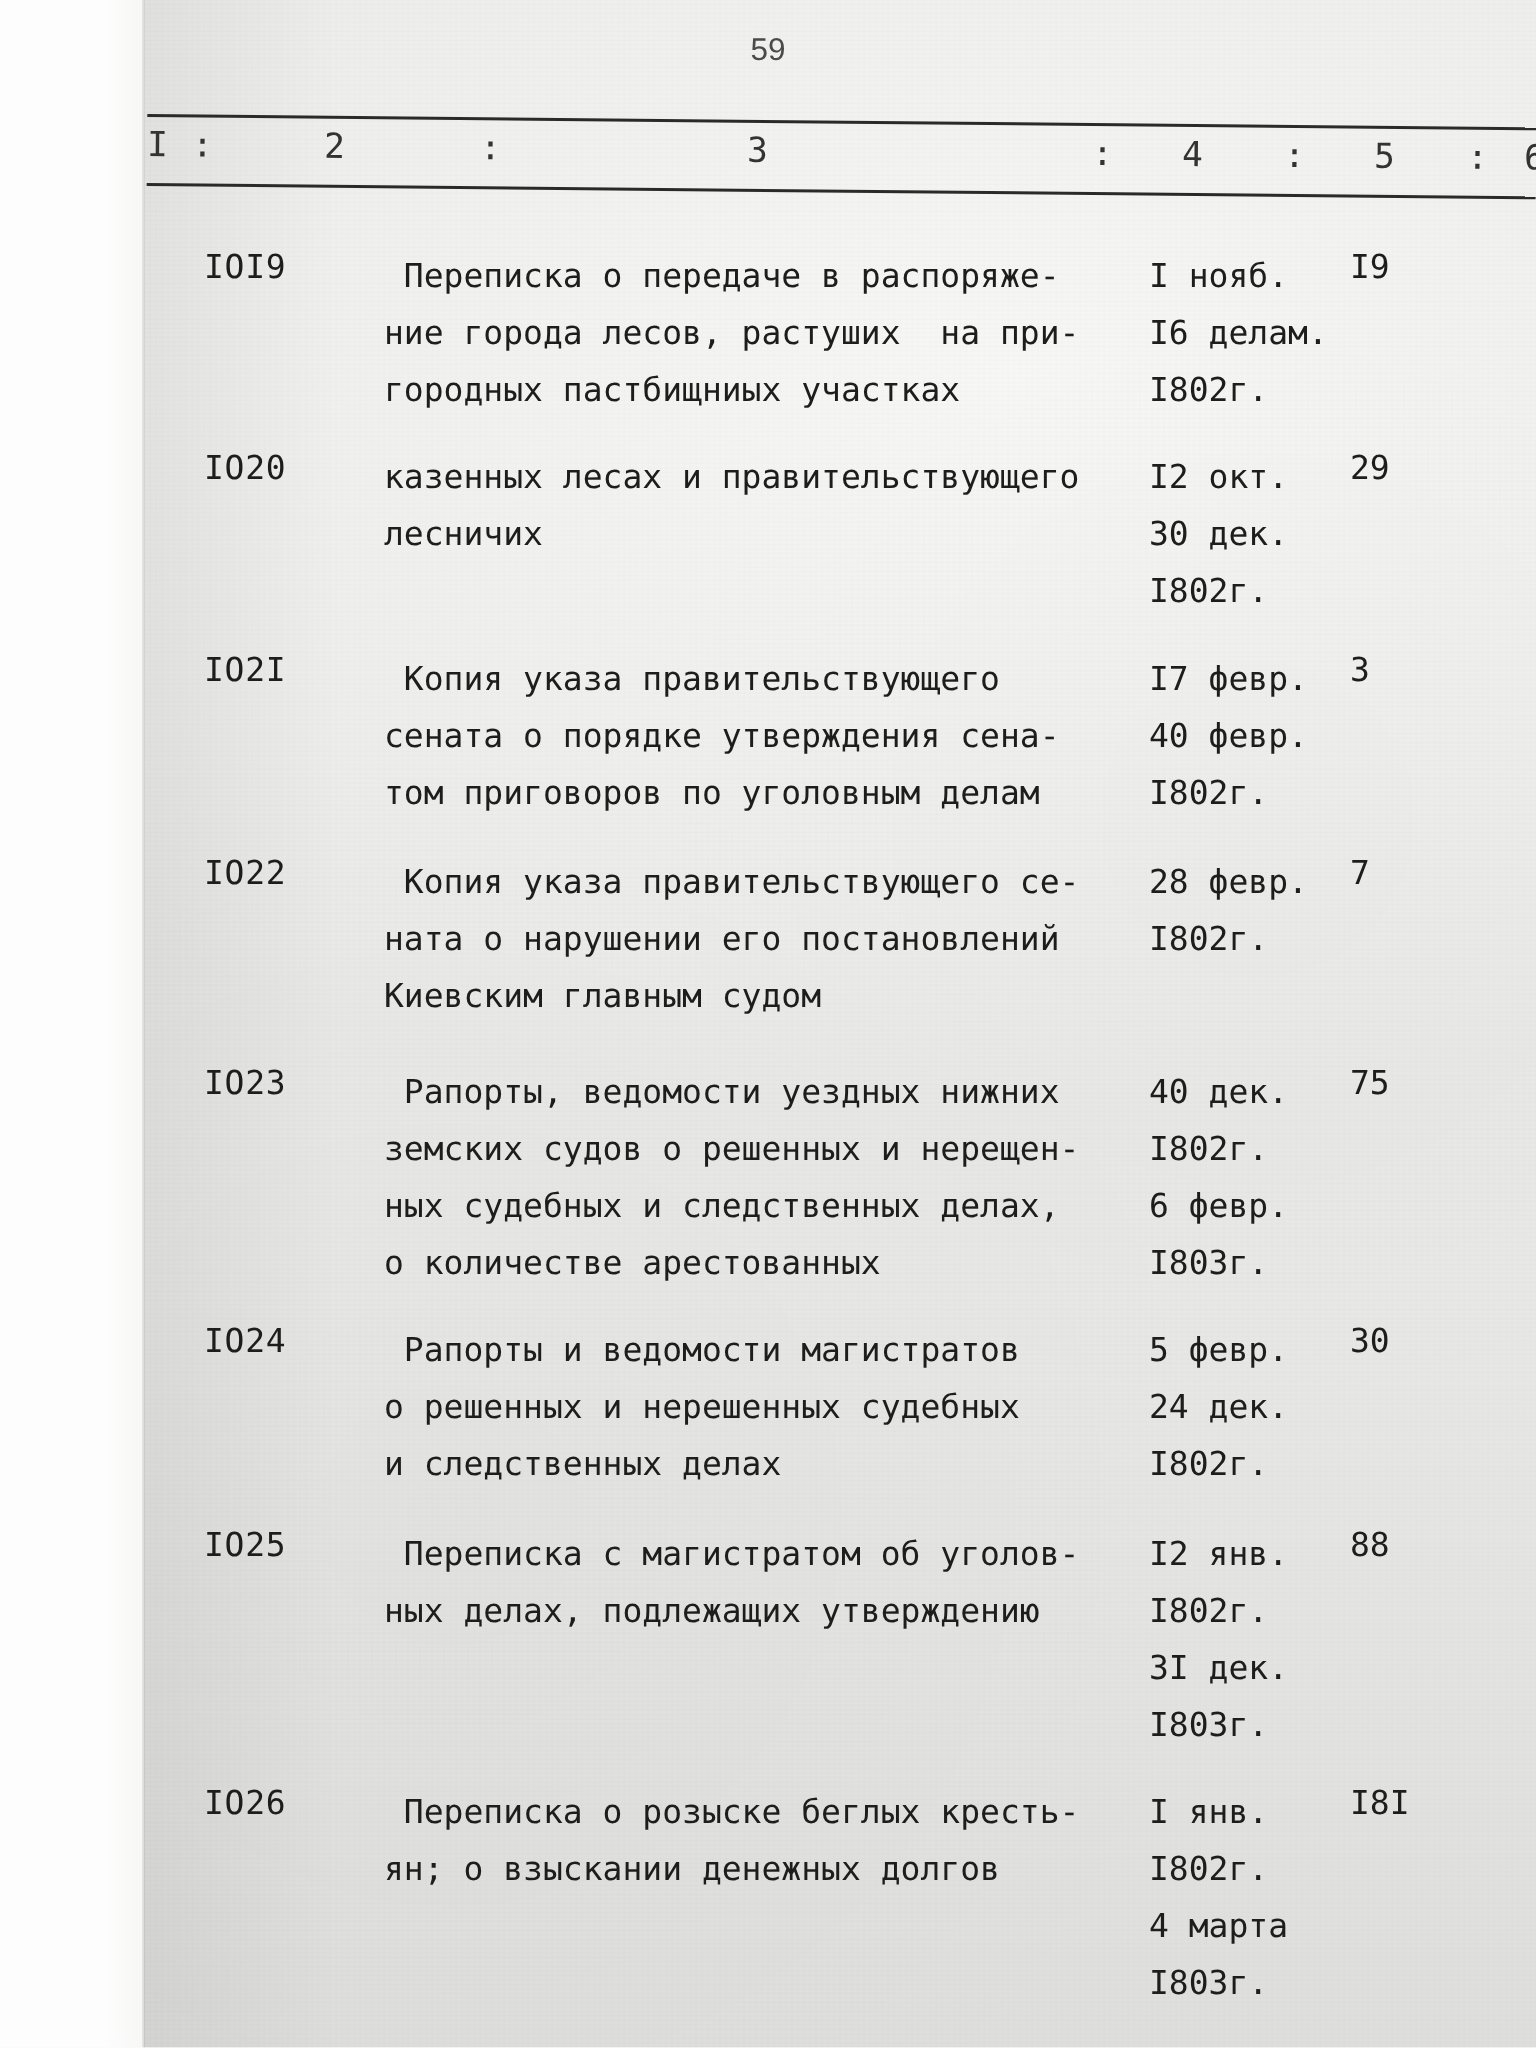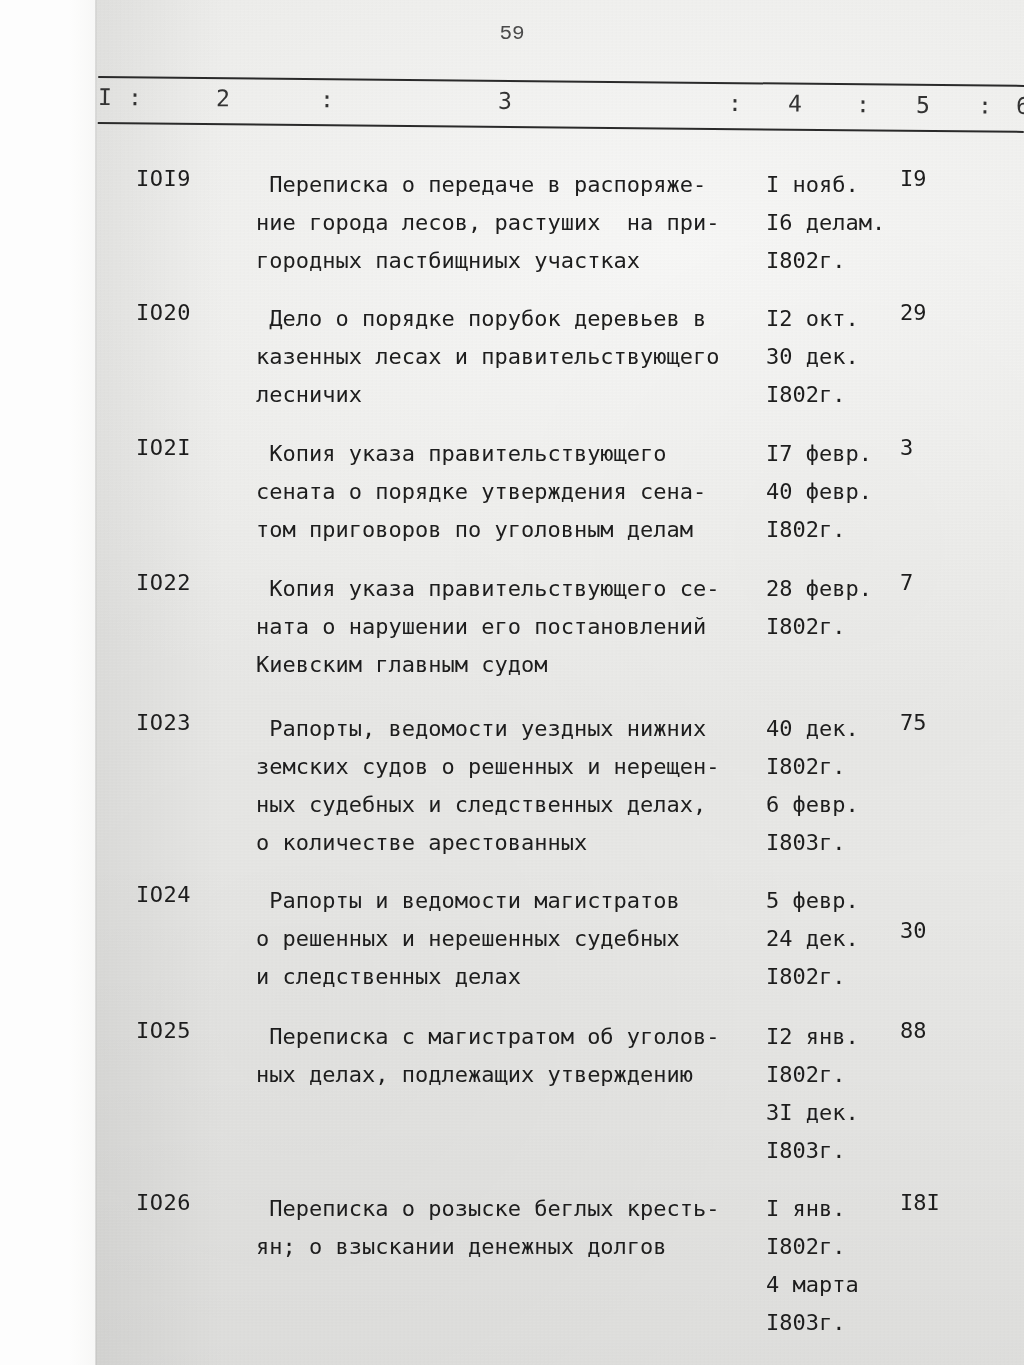--- a/index.html
+++ b/index.html
@@ -79,21 +79,21 @@
 
   
   .folio {
     position: absolute;
     left: 0; right: 0;
     top: 22px;
     text-align: center;
     font-size: 21px;
     letter-spacing: 0px;
     color: #4a4a4a;
-    font-family: Liberation Mono, monospace;
+    font-family: Liberation Sans, sans-serif;
   }
 
   
   .header-band {
     position: absolute;
     left: 98px;
     top: 76px;
     width: 926px;
     height: 48px;
     transform: rotate(0.55deg);
@@ -203,21 +203,21 @@
 
     <div id="entries">
         <div class="entry" style="top: 166px;">
           <div class="col-num">IOI9</div>
           <div class="col-title"><span class="ln"> Переписка о передаче в распоряже-</span><span class="ln">ние города лесов, растуших  на при-</span><span class="ln">городных пастбищниых участках</span></div>
           <div class="col-dates"><span class="ln">I нояб.</span><span class="ln">I6 делам.</span><span class="ln">I802г.</span></div>
           <div class="col-sheets" style="top: 0px;">I9</div>
         </div>
         <div class="entry" style="top: 300px;">
           <div class="col-num">IO20</div>
-          <div class="col-title"><span class="ln"> Дело о порядке порубок деревьев в</span><span class="ln">казенных лесах и правительствующего</span><span class="ln">лесничих</span></div>
+          <div class="col-title"><span class="ln">казенных лесах и правительствующего</span><span class="ln">лесничих</span></div>
           <div class="col-dates"><span class="ln">I2 окт.</span><span class="ln">30 дек.</span><span class="ln">I802г.</span></div>
           <div class="col-sheets" style="top: 0px;">29</div>
         </div>
         <div class="entry" style="top: 435px;">
           <div class="col-num">IO2I</div>
           <div class="col-title"><span class="ln"> Копия указа правительствующего</span><span class="ln">сената о порядке утверждения сена-</span><span class="ln">том приговоров по уголовным делам</span></div>
           <div class="col-dates"><span class="ln">I7 февр.</span><span class="ln">40 февр.</span><span class="ln">I802г.</span></div>
           <div class="col-sheets" style="top: 0px;">3</div>
         </div>
         <div class="entry" style="top: 570px;">
@@ -229,21 +229,21 @@
         <div class="entry" style="top: 710px;">
           <div class="col-num">IO23</div>
           <div class="col-title"><span class="ln"> Рапорты, ведомости уездных нижних</span><span class="ln">земских судов о решенных и нерещен-</span><span class="ln">ных судебных и следственных делах,</span><span class="ln">о количестве арестованных</span></div>
           <div class="col-dates"><span class="ln">40 дек.</span><span class="ln">I802г.</span><span class="ln">6 февр.</span><span class="ln">I803г.</span></div>
           <div class="col-sheets" style="top: 0px;">75</div>
         </div>
         <div class="entry" style="top: 882px;">
           <div class="col-num">IO24</div>
           <div class="col-title"><span class="ln"> Рапорты и ведомости магистратов</span><span class="ln">о решенных и нерешенных судебных</span><span class="ln">и следственных делах</span></div>
           <div class="col-dates"><span class="ln">5 февр.</span><span class="ln">24 дек.</span><span class="ln">I802г.</span></div>
-          <div class="col-sheets" style="top: 0px; margin-top: 36px;">30</div>
+          <div class="col-sheets" style="top: 0px;">30</div>
         </div>
         <div class="entry" style="top: 1018px;">
           <div class="col-num">IO25</div>
           <div class="col-title"><span class="ln"> Переписка с магистратом об уголов-</span><span class="ln">ных делах, подлежащих утверждению</span></div>
           <div class="col-dates"><span class="ln">I2 янв.</span><span class="ln">I802г.</span><span class="ln">3I дек.</span><span class="ln">I803г.</span></div>
           <div class="col-sheets" style="top: 0px;">88</div>
         </div>
         <div class="entry" style="top: 1190px;">
           <div class="col-num">IO26</div>
           <div class="col-title"><span class="ln"> Переписка о розыске беглых кресть-</span><span class="ln">ян; о взыскании денежных долгов</span></div>

